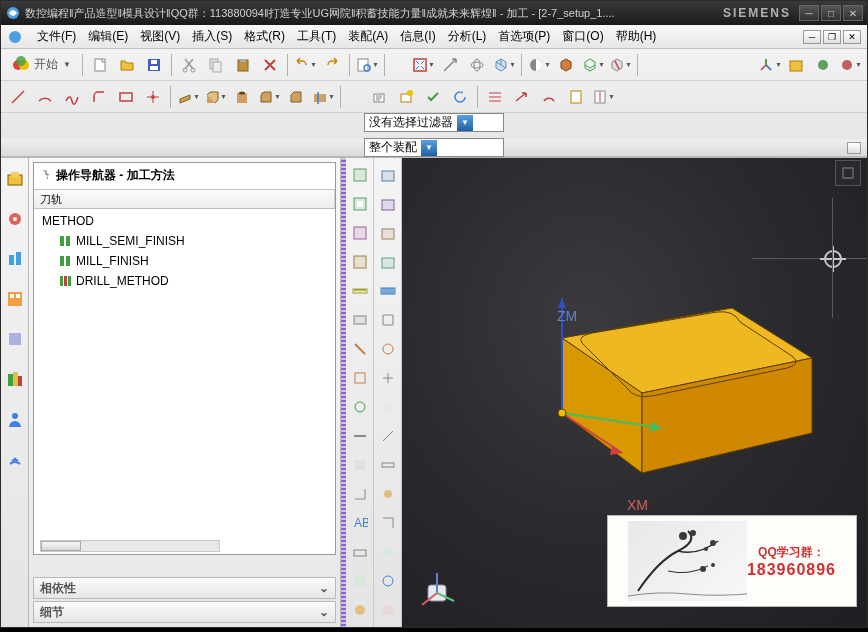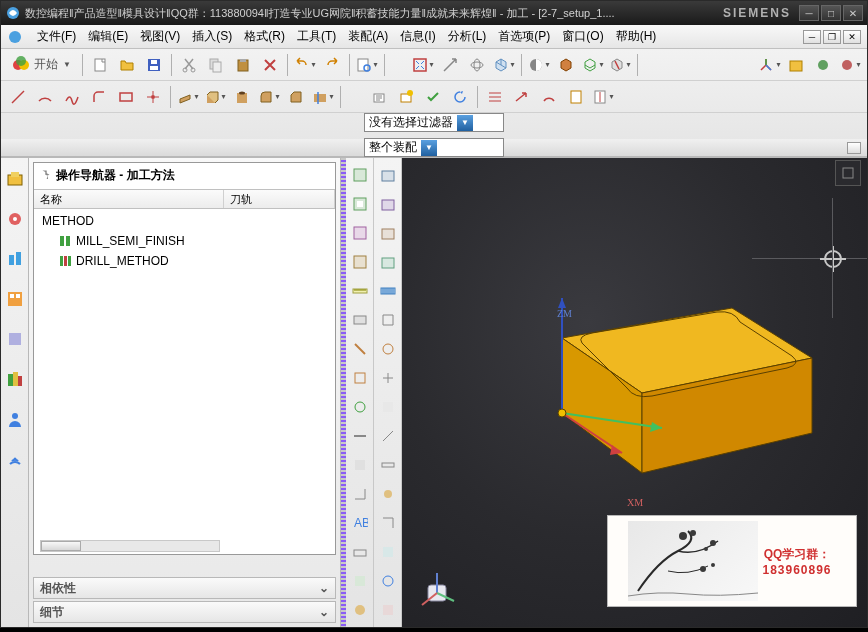--- a/index.html
+++ b/index.html
@@ -49,25 +49,25 @@
 .vstrip .tb-btn{width:24px;height:24px;}
 .viewport { flex:1; background: radial-gradient(ellipse at 40% 35%, #3a3a3f 0%, #2a2a2e 50%, #1f1f23 100%); position:relative; overflow:hidden;}
 .triad { position:absolute; right:6px; top:2px; display:flex; gap:4px;}
 .cross { position:absolute; width:160px; height:120px; left:350px; top:40px; }
 .cross:before{content:"";position:absolute;left:0;right:0;top:50%;height:1px;background:#5a5a5e;}
 .cross:after{content:"";position:absolute;top:0;bottom:0;left:80px;width:1px;background:#5a5a5e;}
 .cross-sym{position:absolute;left:72px;top:52px;width:18px;height:18px;border:2px solid #c8c8c8;border-radius:50%;}
 .cross-sym:before{content:"";position:absolute;left:50%;top:-6px;bottom:-6px;width:2px;background:#c8c8c8;transform:translateX(-50%);}
 .cross-sym:after{content:"";position:absolute;top:50%;left:-6px;right:-6px;height:2px;background:#c8c8c8;transform:translateY(-50%);}
 .block { position:absolute; left:110px; top:120px; width:320px; height:220px; }
-.axis-lbl{position:absolute;font-size:10px;color:#888;font-family:Liberation Serif, serif;}
+.axis-lbl{position:absolute;font-size:14px;color:#888;}
 .watermark{position:absolute;right:10px;bottom:20px;width:250px;height:92px;background:#fffdfa;border:1px solid #b8b8b8;display:flex;align-items:center;padding:20px;}
 .wm-art{width:130px;height:80px;background:linear-gradient(135deg,#e8e8e8,#f8f8f8);position:relative;overflow:hidden;}
 .wm-txt{flex:1;text-align:center;color:#d03030;font-weight:bold;}
-.wm-txt .line2{font-size:12px;letter-spacing:1px;}
+.wm-txt .line2{font-size:16px;letter-spacing:1px;}
 .mini-triad{position:absolute;left:12px;bottom:16px;width:46px;height:46px;}
 .gripper{width:5px;cursor:col-resize;background:repeating-linear-gradient(to bottom,#c8c8c8 0,#c8c8c8 2px,transparent 2px,transparent 4px);}
 .bottom-bar{height:8px;background:#000;}
 </style>
 </head>
 <body>
 
 <div class="window">
 
   <div class="titlebar">
@@ -530,35 +530,43 @@
 
     <div class="nav-panel">
       <div class="nav-box">
         <div class="nav-title">
           <span><svg width="12" height="12">
                 <path d="M6 1l3 3-2 2 1 3-2-1-2 3-1-1 3-2-1-2 2-2z" fill="#888" transform="rotate(-45 6 6)"></path>
               </svg></span>
           <span style="font-weight:bold">操作导航器 - 加工方法</span>
         </div>
         <div class="nav-header">
-          <div class="nav-col" style="width:190px">名称</div>
           <div class="nav-col" style="flex:1">刀轨</div>
         </div>
         <div class="nav-tree">
           <div class="tree-row">
             <span>METHOD</span>
           </div>
           <div class="tree-row indent1">
             <span class="tree-icon">
                 <svg width="14" height="14">
                   <rect x="2" y="2" width="4" height="10" fill="#40a040"></rect>
                   <rect x="8" y="2" width="4" height="10" fill="#40a040"></rect>
                 </svg>
               </span>
             <span>MILL_SEMI_FINISH</span>
+          </div>
+          <div class="tree-row indent1">
+            <span class="tree-icon">
+                <svg width="14" height="14">
+                  <rect x="2" y="2" width="4" height="10" fill="#40a040"></rect>
+                  <rect x="8" y="2" width="4" height="10" fill="#40a040"></rect>
+                </svg>
+              </span>
+            <span>MILL_FINISH</span>
           </div>
           <div class="tree-row indent1">
             <span class="tree-icon">
                 <svg width="14" height="14">
                   <rect x="2" y="2" width="3" height="10" fill="#40a040"></rect>
                   <rect x="6" y="2" width="3" height="10" fill="#c04040"></rect>
                   <rect x="10" y="2" width="3" height="10" fill="#40a040"></rect>
                 </svg>
               </span>
             <span>DRILL_METHOD</span>

